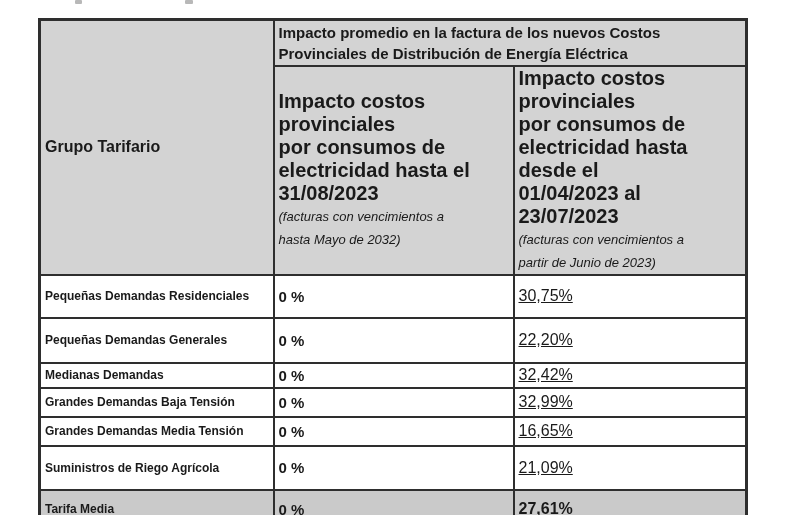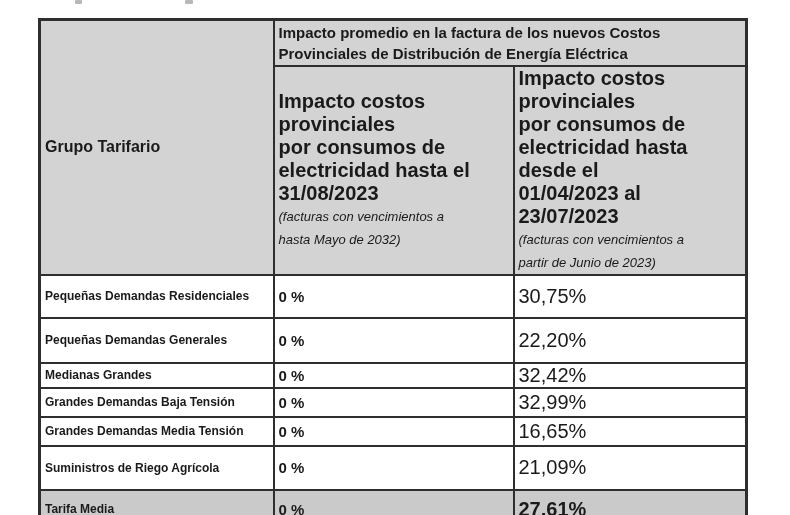--- a/index.html
+++ b/index.html
@@ -73,21 +73,22 @@
     font-weight: bold;
     font-size: 12px;
     line-height: 20px;
   }
   tr.body-row td.zero-cell {
     font-weight: bold;
     font-size: 15px;
   }
   tr.body-row td.pct-cell {
     font-weight: normal;
-    font-size: 20px;
+    font-size: 16px;
+    text-decoration: underline;
   }
   tr.r1 { height: 43px; }
   tr.r2 { height: 45px; }
   tr.r3 { height: 25px; }
   tr.r4 { height: 29px; }
   tr.r5 { height: 29px; }
   tr.r6 { height: 44px; }
   tr.r7 { height: 40px; }
   tr.r7 td { font-weight: bold !important; }
 </style>
@@ -136,21 +137,21 @@
         <td class="group-cell">Pequeñas Demandas Residenciales</td>
         <td class="zero-cell">0 %</td>
         <td class="pct-cell">30,75%</td>
       </tr>
       <tr class="body-row r2">
         <td class="group-cell">Pequeñas Demandas Generales</td>
         <td class="zero-cell">0 %</td>
         <td class="pct-cell">22,20%</td>
       </tr>
       <tr class="body-row r3">
-        <td class="group-cell">Medianas Grandes</td>
+        <td class="group-cell">Medianas Demandas</td>
         <td class="zero-cell">0 %</td>
         <td class="pct-cell">32,42%</td>
       </tr>
       <tr class="body-row r4">
         <td class="group-cell">Grandes Demandas Baja Tensión</td>
         <td class="zero-cell">0 %</td>
         <td class="pct-cell">32,99%</td>
       </tr>
       <tr class="body-row r5">
         <td class="group-cell">Grandes Demandas Media Tensión</td>

